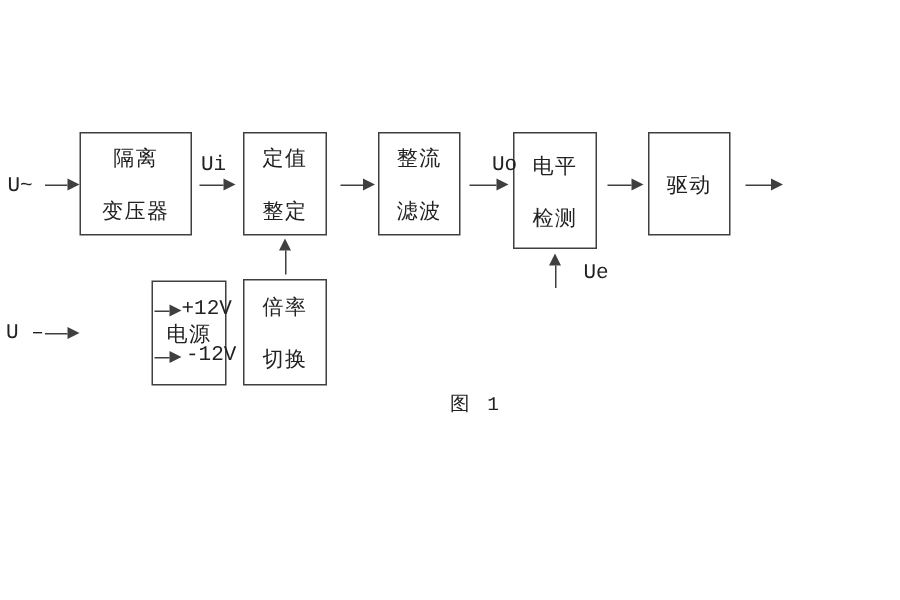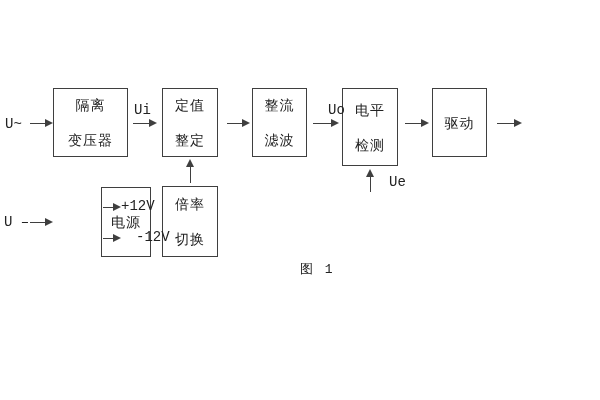--- a/index.html
+++ b/index.html
@@ -49,21 +49,21 @@
     line-height: 1;
     white-space: nowrap;
     font-family: Liberation Mono, monospace;
   }
   #l-uac { left: 5px;   top: 117px; }
   #l-udc { left: 4px;   top: 215px; }
   #l-ui  { left: 134px; top: 103px; }
   #l-uo  { left: 328px; top: 103px; }
   #l-ue  { left: 389px; top: 175px; }
   #l-p12 { left: 121px; top: 199px; }
-  #l-m12 { left: 136px; top: 230px; }
+  #l-m12 { left: 124px; top: 230px; }
   #l-cap { left: 300px; top: 263px; font-size: 13px; letter-spacing: 2px; }
 
   
   .ar {
     position: absolute;
     height: 1px;
     background: #3f3f3f;
   }
   .ar::after {
     content: "";

